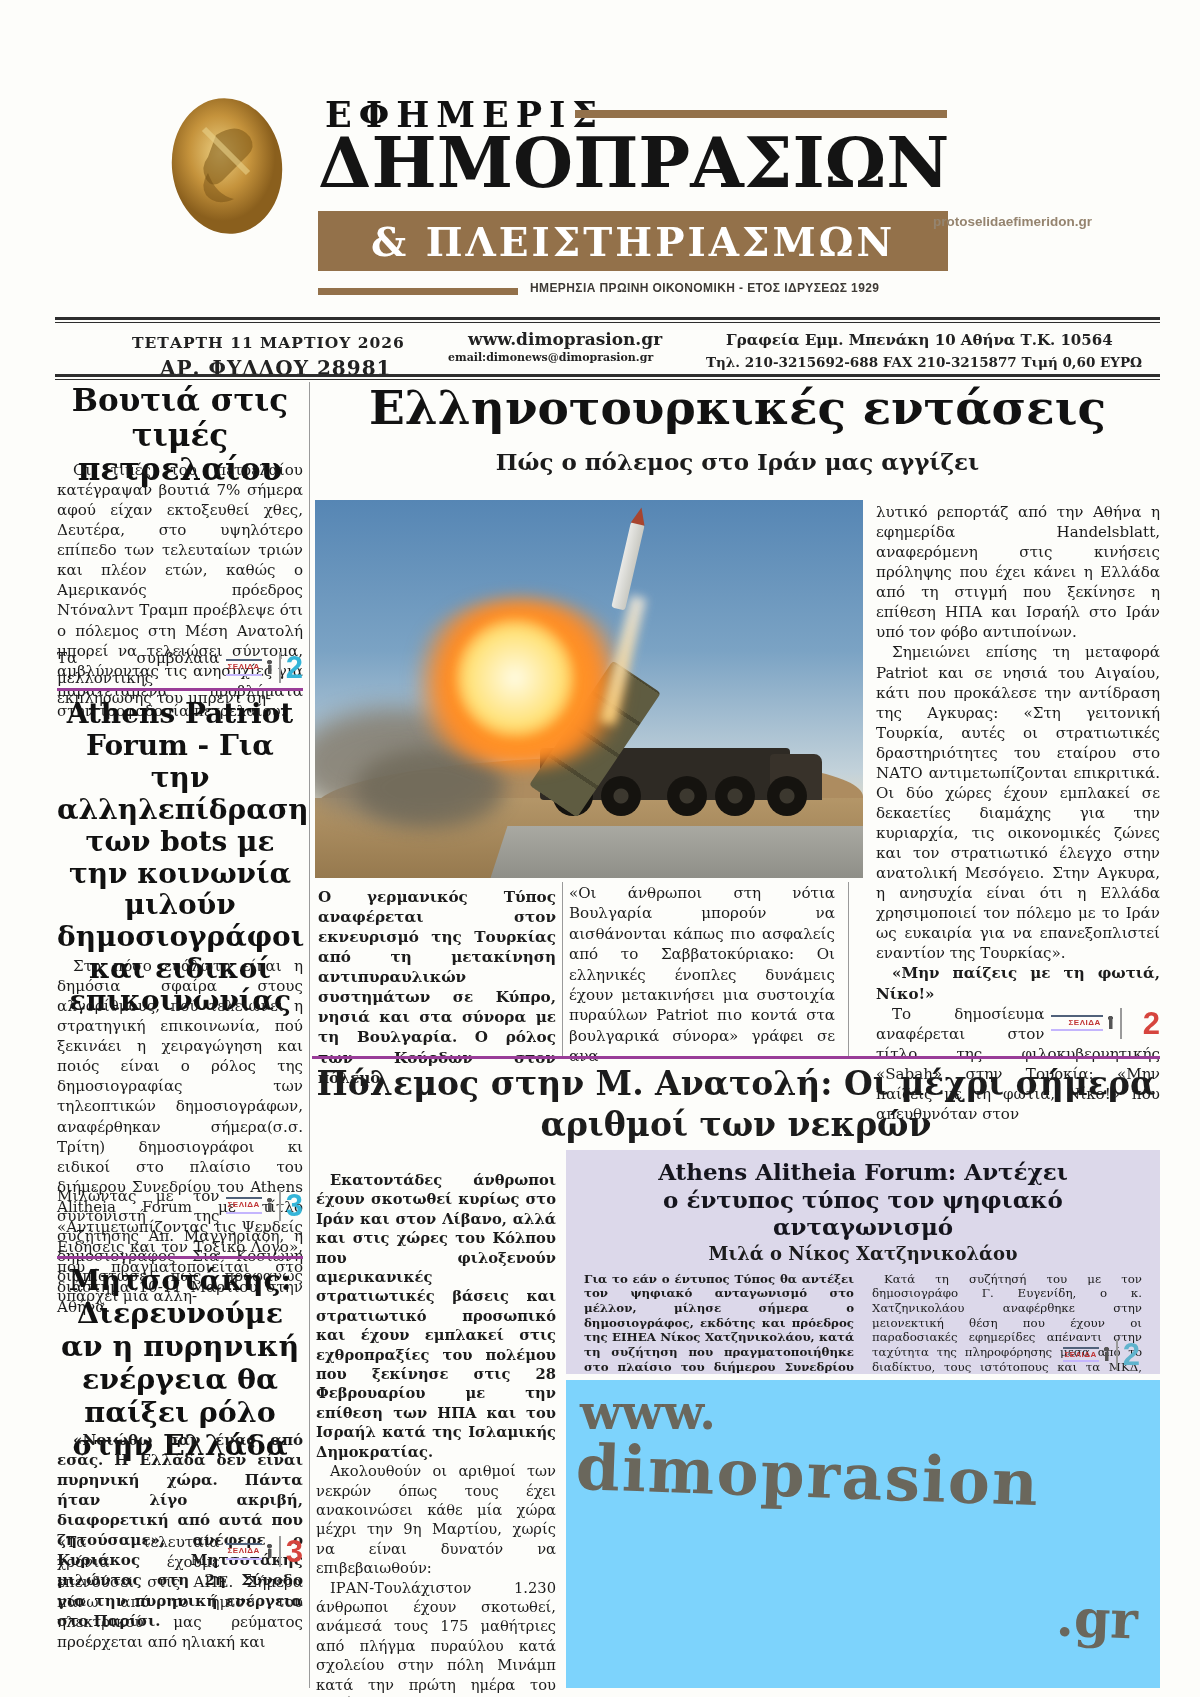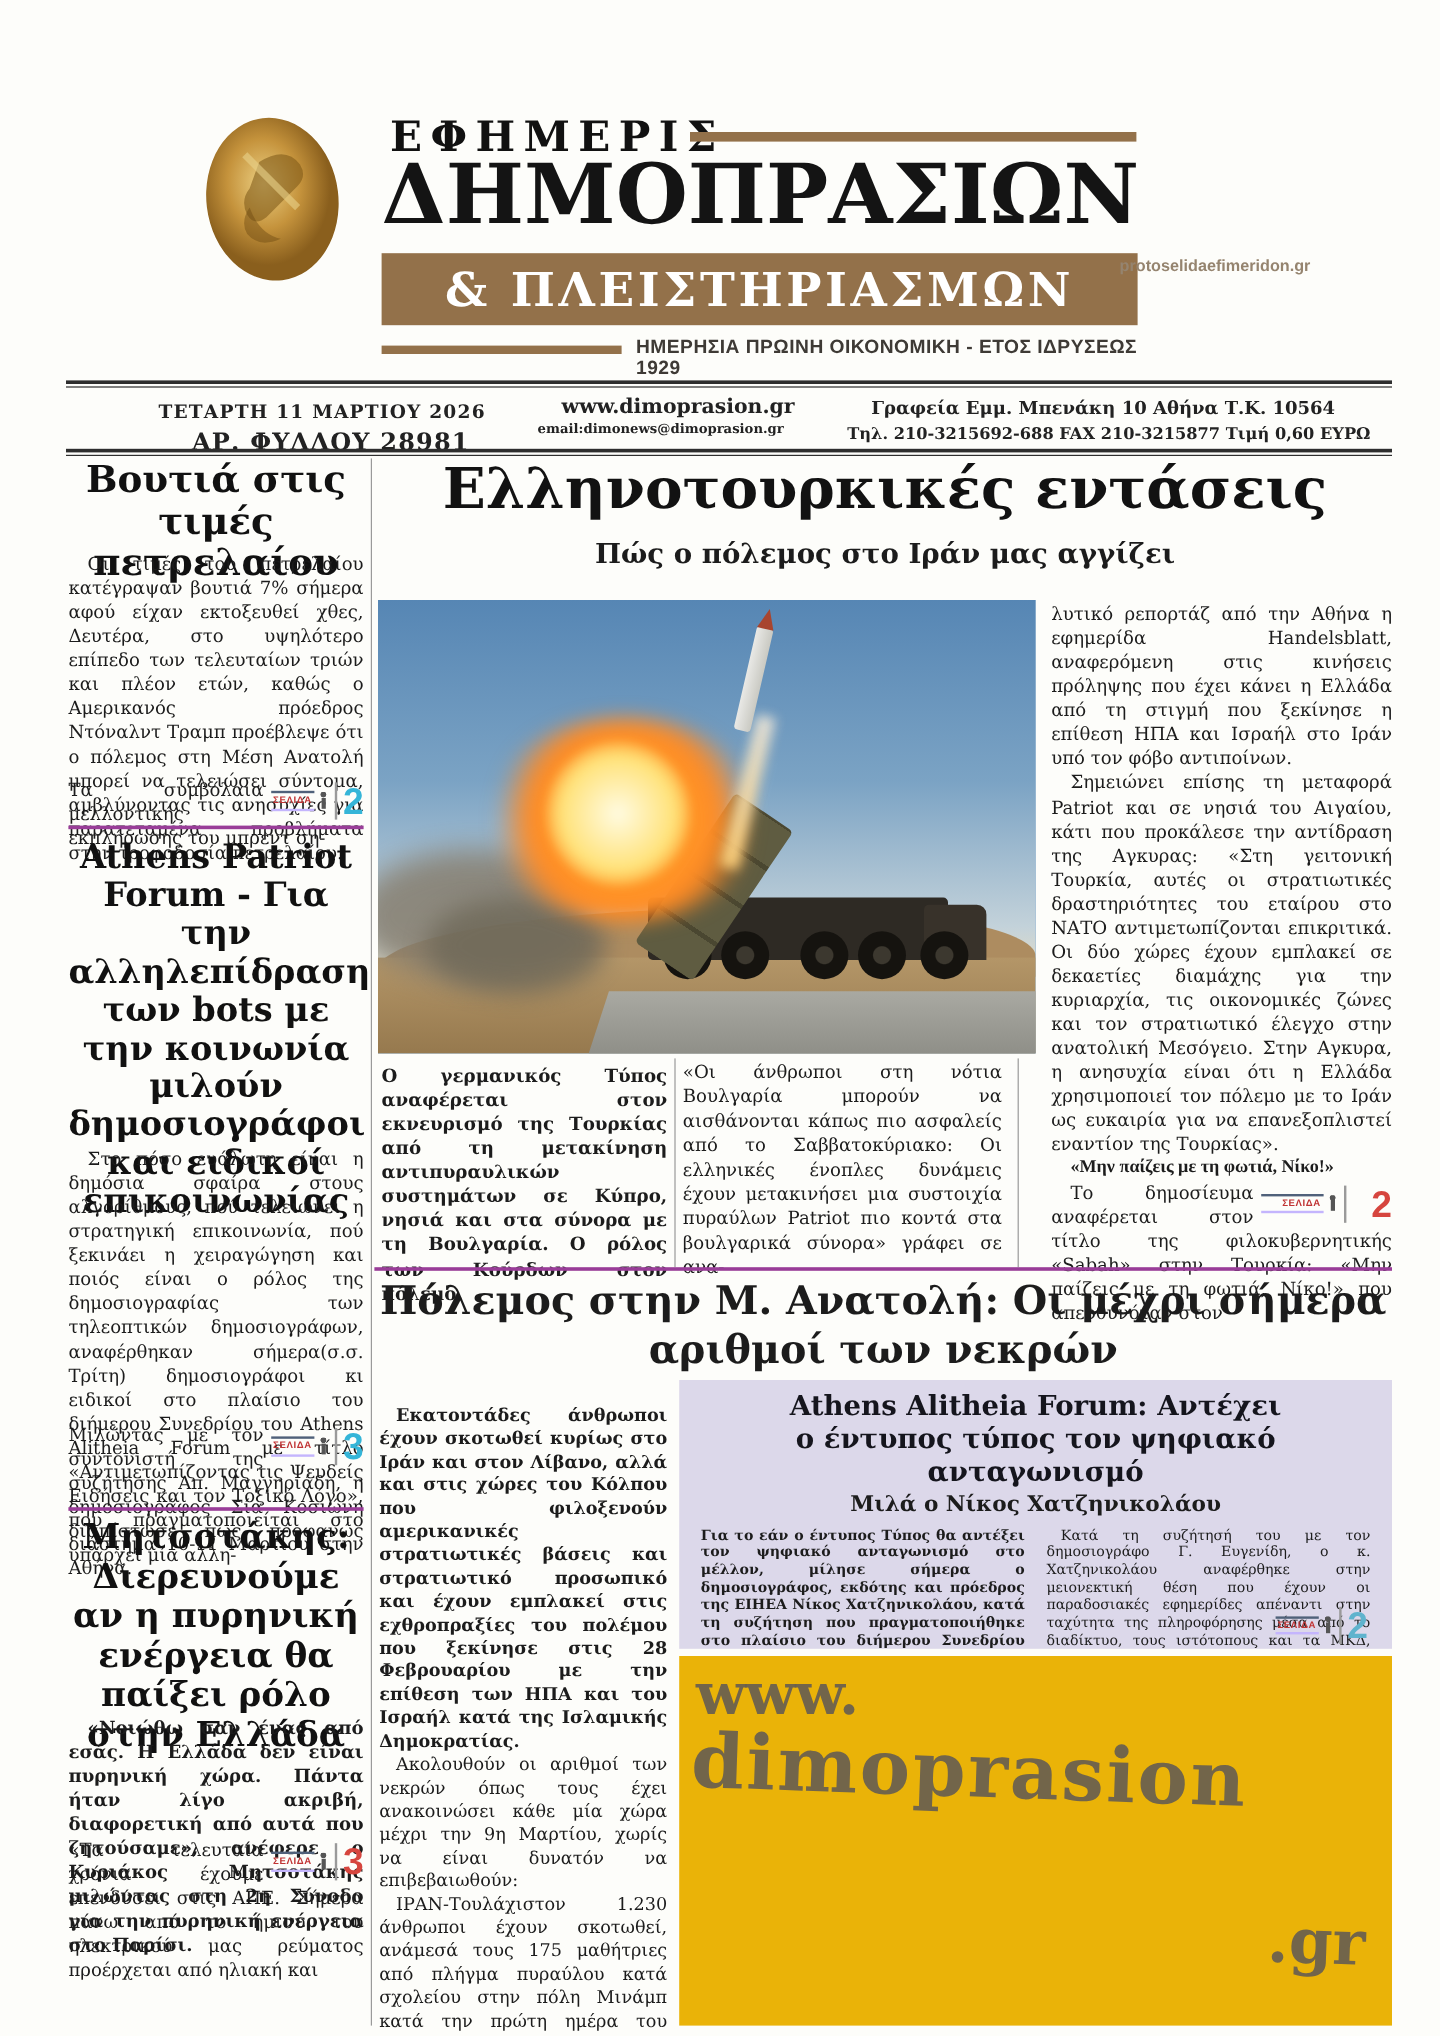--- a/index.html
+++ b/index.html
@@ -10,21 +10,21 @@
   
   .coin{left:168px;top:95px;width:118px;height:142px;}
   .pretitle{left:325px;top:94px;font-size:35px;font-weight:bold;letter-spacing:7px;color:#111;}
   .pre-rule{left:575px;top:110px;width:372px;height:8px;background:#93714a;}
   .mast-title{left:318px;top:128px;width:630px;text-align:left;font-size:69px;font-weight:bold;
               line-height:1;letter-spacing:0;color:#141414;}
   .mast-band{left:318px;top:211px;width:630px;height:60px;background:#93714a;color:#fff;
              font-size:39px;font-weight:bold;text-align:center;line-height:62px;letter-spacing:3px;}
   .tag-rule{left:318px;top:288px;width:200px;height:7px;background:#93714a;}
   .tagline{left:530px;top:281px;width:430px;font-family:"Liberation Sans",sans-serif;
-           font-weight:bold;font-size:16px;color:#3e3a35;letter-spacing:.4px;}
+           font-weight:bold;font-size:12px;color:#3e3a35;letter-spacing:.4px;}
   .site-badge{left:933px;top:214px;font-family:"Liberation Sans",sans-serif;font-weight:bold;
               font-size:13.5px;color:#95846f;}
 
   
   .hrule{background:#2e2e2e;height:3px;}
   .hrule-thin{background:#2e2e2e;height:1px;}
   .prule{background:#993d98;height:3px;}
   .vrule{background:#9a9a9a;width:1px;}
 
   
@@ -62,21 +62,21 @@
   .pr-num{font-family:"Liberation Sans",sans-serif;font-size:31px;font-weight:bold;line-height:1;
           border-left:2px solid #9a9a9a;padding-left:5px;margin-left:2px;}
   .num-cyan{color:#35b5d8;}
   .num-red{color:#d6453e;}
   .num-slate{color:#5fb3cd;}
 
   
   .lead-hl{left:315px;top:380px;width:845px;text-align:center;font-size:47px;font-weight:bold;color:#121212;}
   .lead-sub{left:315px;top:448px;width:845px;text-align:center;font-size:23px;font-weight:bold;}
   .rcol{left:876px;top:502px;width:284px;font-size:15.1px;line-height:1.33;text-align:justify;}
-  .rcol .subh{font-weight:bold;font-family:Liberation Serif, serif;}
+  .rcol .subh{font-weight:bold;}
   .caption{left:318px;top:887px;width:238px;font-size:15.2px;line-height:1.32;font-weight:bold;text-align:justify;}
   .quote{left:569px;top:883px;width:266px;font-size:15.1px;line-height:1.35;text-align:justify;}
 
   
   .photo{left:315px;top:500px;width:548px;height:378px;overflow:hidden;background:#6d98c0;}
   .photo>div{position:absolute;}
   .sky{inset:0;background:linear-gradient(180deg,#5686b4 0%,#7ba3c4 40%,#c3d2da 72%,#d9d9cc 79%);}
   .dunes{left:0;bottom:64px;width:100%;height:58px;background:#ad8c60;border-radius:60% 40% 0 0/90% 70% 0 0;}
   .ground{left:0;bottom:0;width:100%;height:80px;background:linear-gradient(#b49668,#96794e);}
   .road{right:-20px;bottom:0;width:70%;height:52px;background:linear-gradient(#a9a9a2,#8f8f88);transform:skewX(-18deg);}
@@ -103,21 +103,21 @@
   .forum-box{left:566px;top:1150px;width:594px;height:224px;background:#dcd8ea;overflow:hidden;
              padding:8px 18px;box-sizing:border-box;}
   .fb-t1,.fb-t2{text-align:center;font-size:23px;font-weight:bold;line-height:1.2;color:#15151d;}
   .fb-sub{text-align:center;font-size:18px;font-weight:bold;margin-top:2px;}
   .fb-cols{display:flex;gap:18px;margin-top:8px;}
   .fb-col{flex:1;font-size:11.8px;line-height:1.24;text-align:justify;}
   .fb-c1{font-weight:bold;}
   .fb-ref{position:absolute;right:20px;bottom:4px;margin:0;float:none;}
 
   
-  .promo{left:566px;top:1380px;width:594px;height:308px;background:#eab308;overflow:hidden;}
+  .promo{left:566px;top:1380px;width:594px;height:308px;background:#7dd3fc;overflow:hidden;}
   .promo span{position:absolute;color:rgba(104,95,80,.93);font-weight:bold;}
   .p-www{left:14px;top:4px;font-size:48px;}
   .p-name{left:10px;top:58px;font-size:63px;transform:rotate(2deg);letter-spacing:2px;}
   .p-gr{right:22px;top:208px;font-size:52px;transform:rotate(2deg);}
 </style>
 </head>
 <body>
 
 <div class="page">
 

